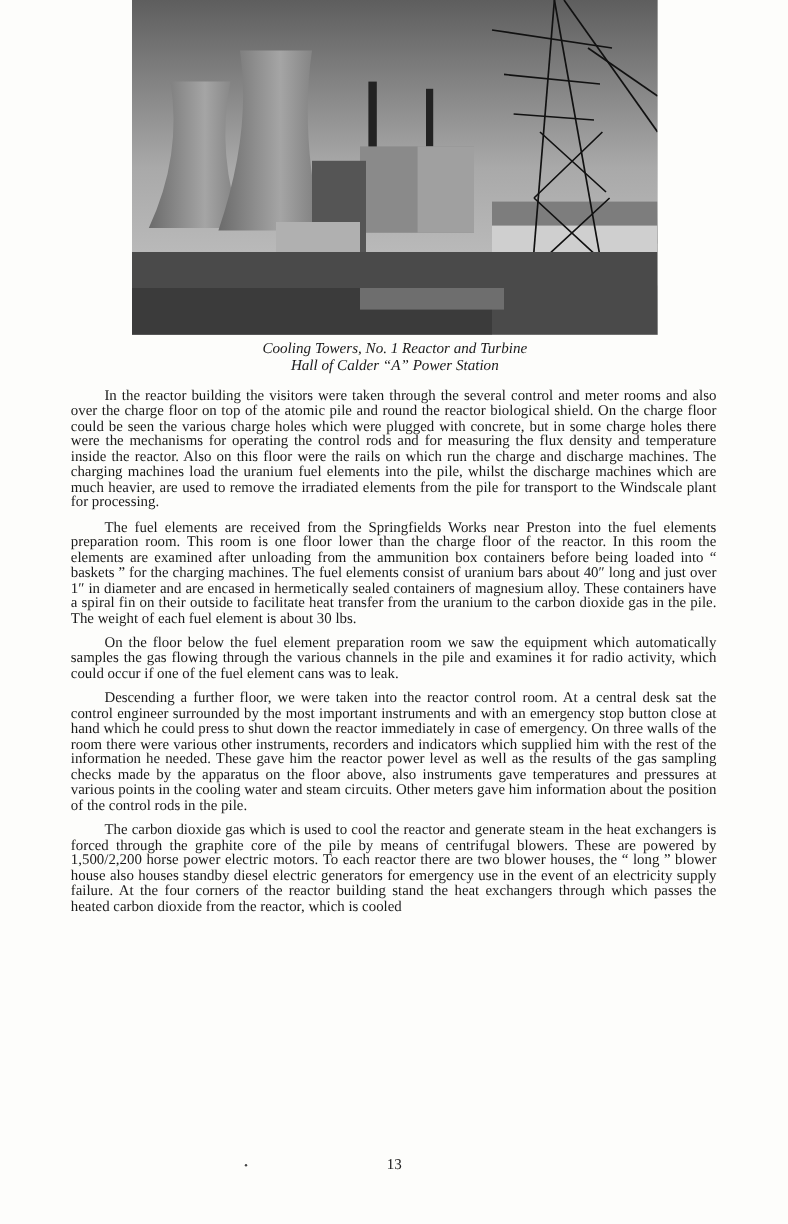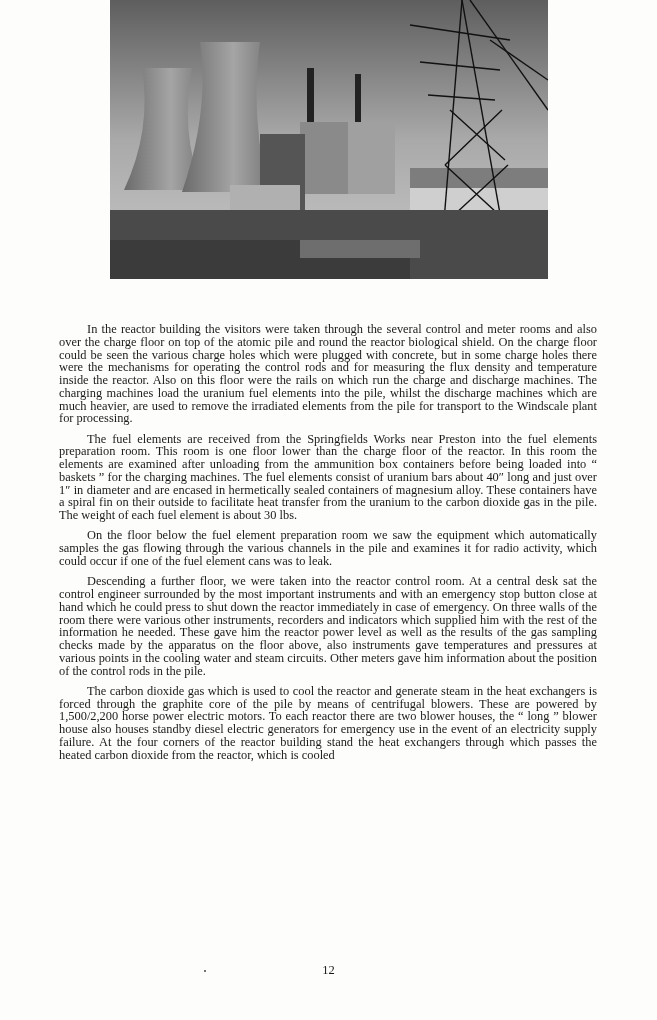--- a/index.html
+++ b/index.html
@@ -72,24 +72,26 @@
       <line x1="380" y1="40" x2="438" y2="80"></line>
     </g>
 
     <rect x="0" y="210" width="438" height="69" fill="#4a4a4a"></rect>
     <rect x="0" y="240" width="300" height="39" fill="#3b3b3b"></rect>
     <rect x="190" y="240" width="120" height="18" fill="#6e6e6e"></rect>
   </svg>
 </div>
 
 <div class="caption">
+  <div>Cooling Towers, No. 1 Reactor and Turbine</div>
+  <div>Hall of Calder “A” Power Station</div>
 </div>
 
 <div class="body-text">
   <p>In the reactor building the visitors were taken through the several control and meter rooms and also over the charge floor on top of the atomic pile and round the reactor biological shield.  On the charge floor could be seen the various charge holes which were plugged with concrete, but in some charge holes there were the mechanisms for operating the control rods and for measuring the flux density and temperature inside the reactor.  Also on this floor were the rails on which run the charge and discharge machines.  The charging machines load the uranium fuel elements into the pile, whilst the discharge machines which are much heavier, are used to remove the irradiated elements from the pile for transport to the Windscale plant for processing.</p>
   <p>The fuel elements are received from the Springfields Works near Preston into the fuel elements preparation room.  This room is one floor lower than the charge floor of the reactor.  In this room the elements are examined after unloading from the ammunition box containers before being loaded into “ baskets ” for the charging machines.  The fuel elements consist of uranium bars about 40″ long and just over 1″ in diameter and are encased in hermetically sealed containers of magnesium alloy. These containers have a spiral fin on their outside to facilitate heat transfer from the uranium to the carbon dioxide gas in the pile.  The weight of each fuel element is about 30 lbs.</p>
   <p>On the floor below the fuel element preparation room we saw the equipment which automatically samples the gas flowing through the various channels in the pile and examines it for radio activity, which could occur if one of the fuel element cans was to leak.</p>
   <p>Descending a further floor, we were taken into the reactor control room.  At a central desk sat the control engineer surrounded by the most important instruments and with an emergency stop button close at hand which he could press to shut down the reactor immediately in case of emergency.  On three walls of the room there were various other instruments, recorders and indicators which supplied him with the rest of the information he needed.  These gave him the reactor power level as well as the results of the gas sampling checks made by the apparatus on the floor above, also instruments gave temperatures and pressures at various points in the cooling water and steam circuits.  Other meters gave him information about the position of the control rods in the pile.</p>
   <p>The carbon dioxide gas which is used to cool the reactor and generate steam in the heat exchangers is forced through the graphite core of the pile by means of centrifugal blowers.  These are powered by 1,500/2,200 horse power electric motors. To each reactor there are two blower houses, the “ long ” blower house also houses standby diesel electric generators for emergency use in the event of an electricity supply failure.  At the four corners of the reactor building stand the heat exchangers through which passes the heated carbon dioxide from the reactor, which is cooled</p>
 </div>
 
 <div class="dot"></div>
-<div class="page-number">12</div>
+<div class="page-number">13</div>
 
 </body></html>

